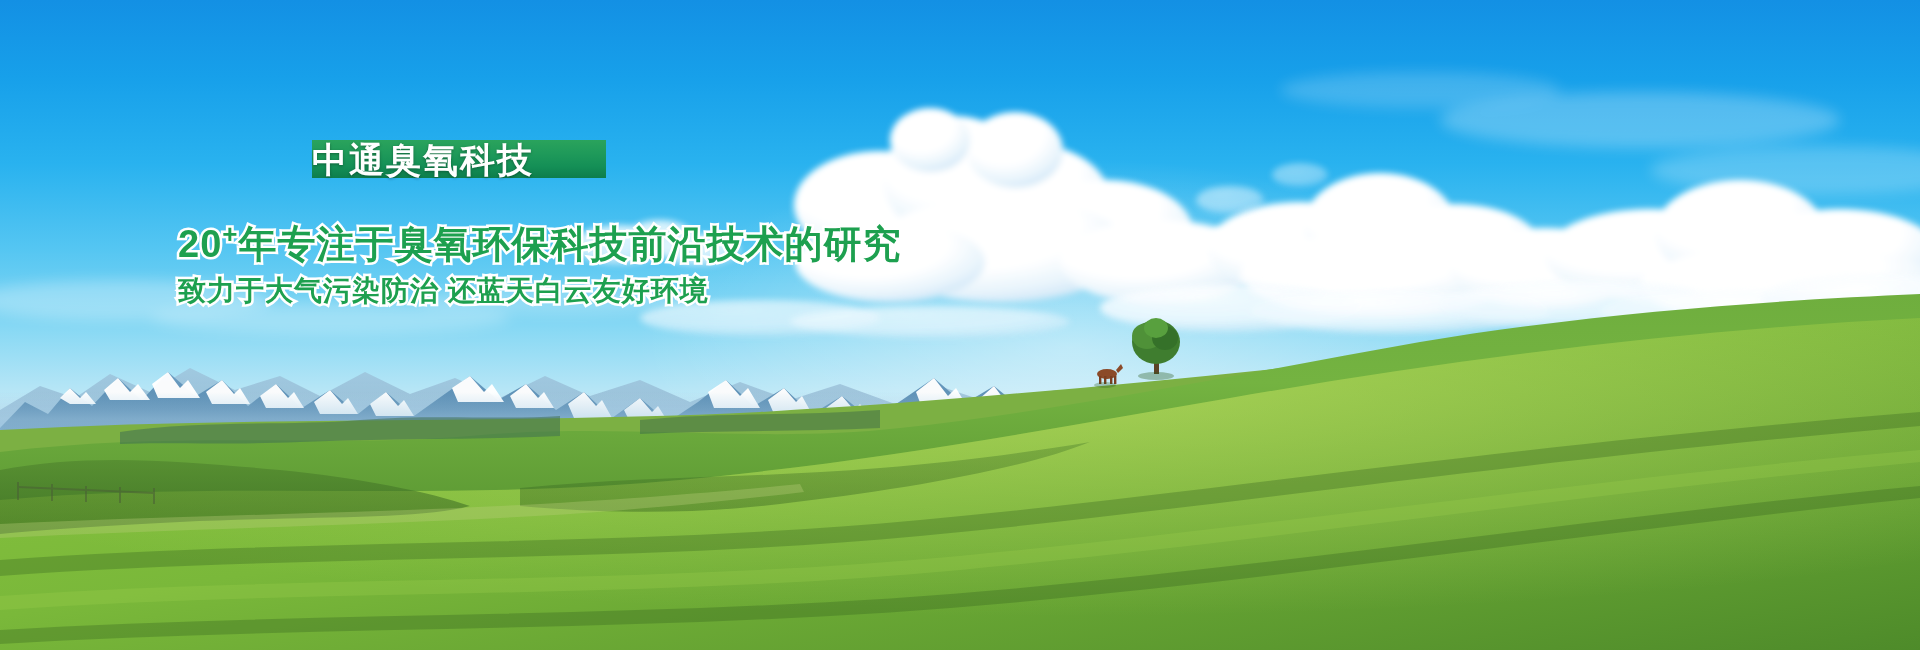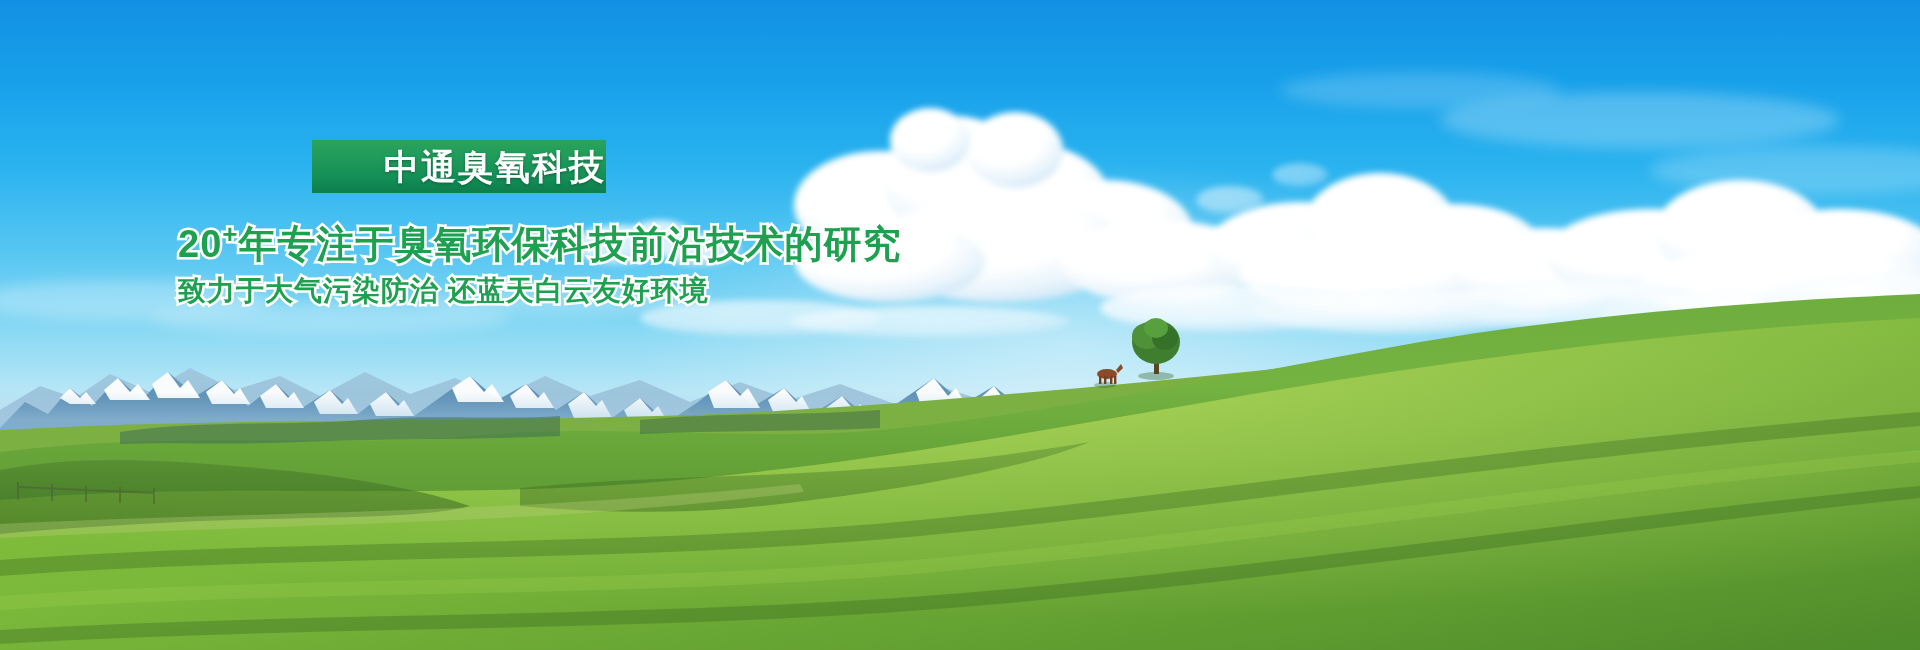--- a/index.html
+++ b/index.html
@@ -24,23 +24,23 @@
   .haze {
     position:absolute; left:0; top:392px; width:1920px; height:60px;
     background:linear-gradient(to bottom, rgba(181,214,235,0) 0%, rgba(168,206,230,.55) 45%, rgba(150,195,225,.85) 100%);
   }
 
   
   .grass { position:absolute; left:0; top:0; width:1920px; height:650px; }
 
   
   .headline-box {
-    position:absolute; left:312px; top:140px; width:294px; height:53px;
+    position:absolute; left:312px; top:140px; width:294px; height:38px;
     background:linear-gradient(to bottom, #2aa35c 0%, #1f9a5a 35%, #148f56 70%, #0d7d4c 100%);
-    display:flex; align-items:center; justify-content:flex-end;
+    display:flex; align-items:center; justify-content:flex-start;
   }
   .headline-box .txt {
     color:#ffffff; font-size:35px; font-weight:bold; letter-spacing:2px;
     text-shadow:0 1px 3px rgba(0,0,0,.32);
     white-space:nowrap; line-height:1;
   }
 
   .sub {
     position:absolute; white-space:nowrap; font-weight:bold;
     color:#1da04f;

